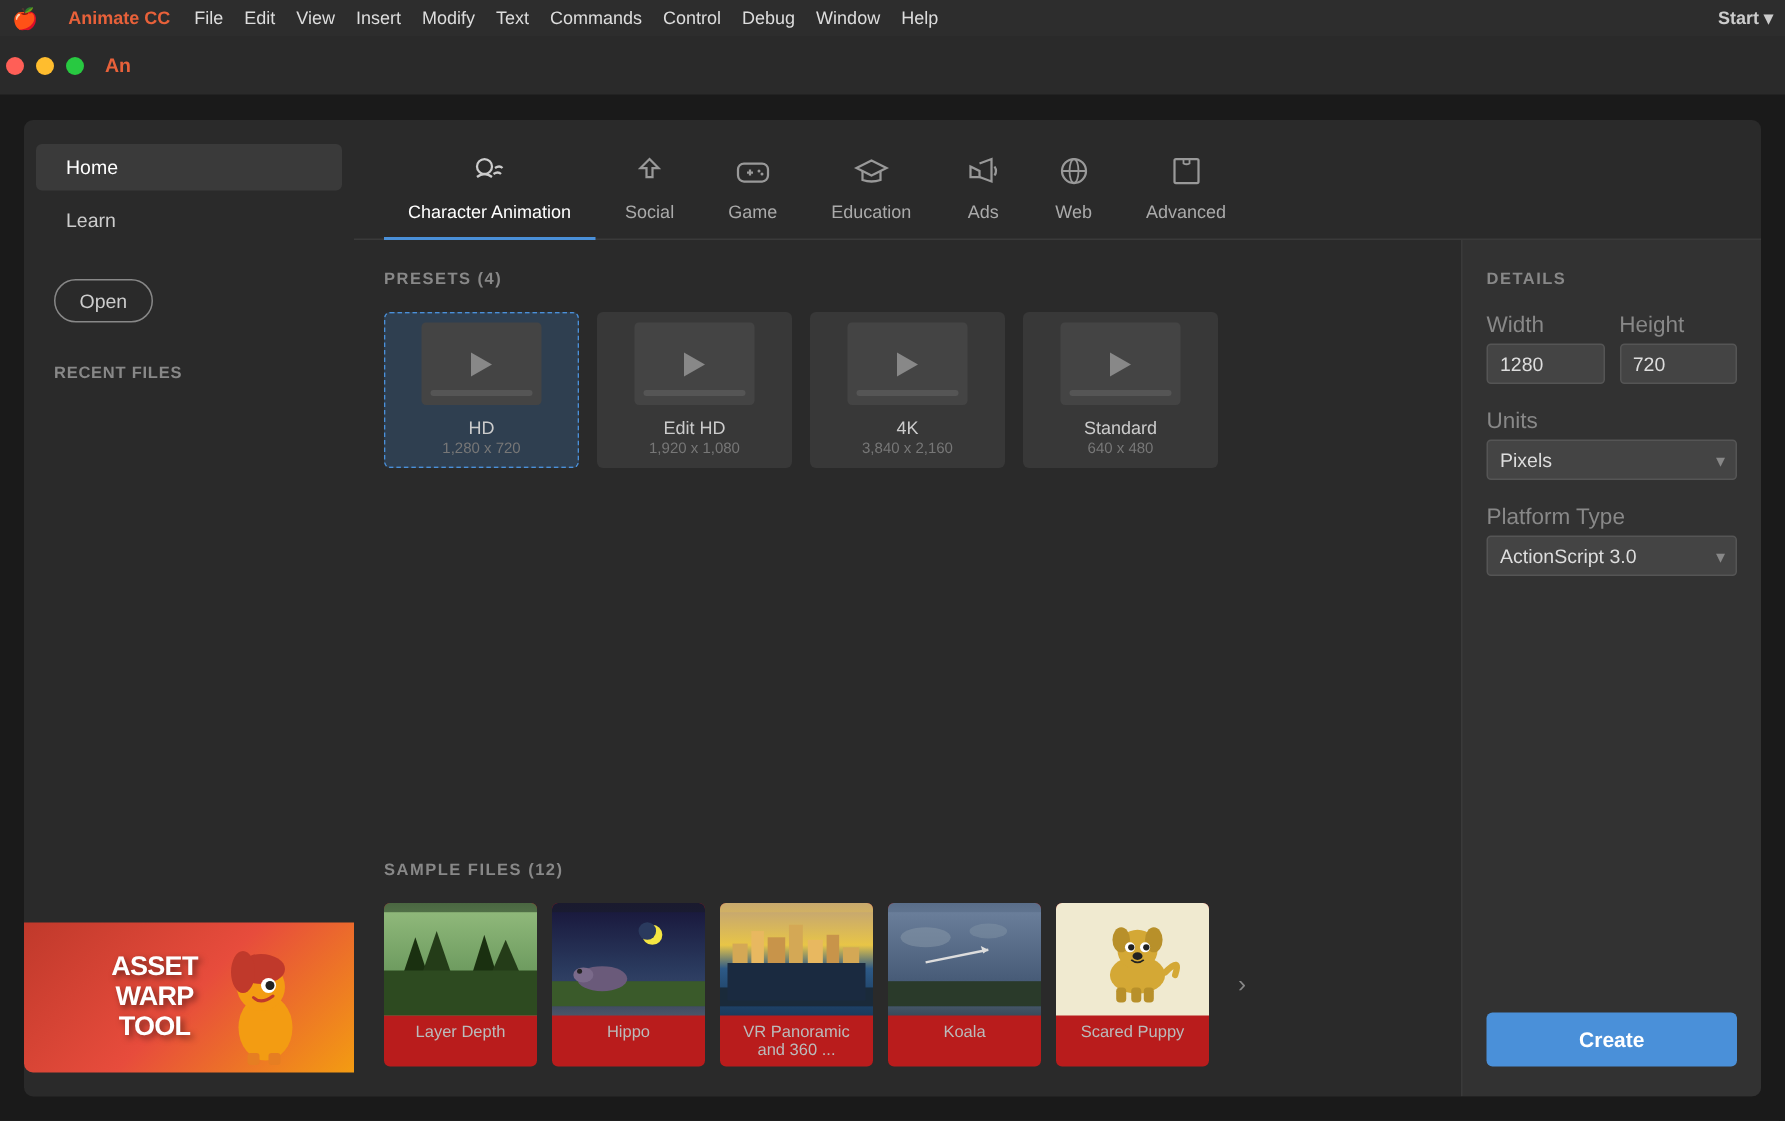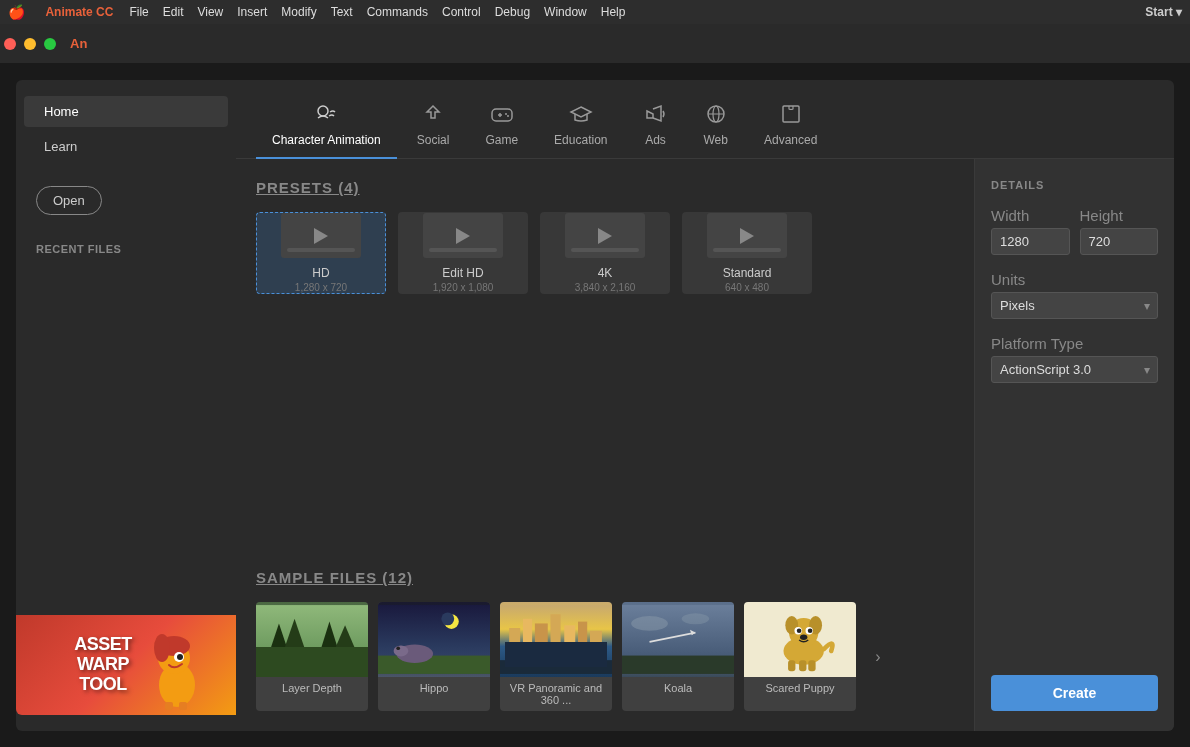--- a/index.html
+++ b/index.html
@@ -171,38 +171,37 @@
       overflow: hidden;
     }
 
     
     .presets-area {
       flex: 1;
       padding: 20px;
       overflow-y: auto;
     }
     .section-label {
-      font-size: 15px;
+      font-size: 11px;
       color: #888;
       letter-spacing: 1px;
       font-weight: 600;
       margin-bottom: 16px;
-      text-decoration: underline;
     }
 
     .presets-grid {
       display: flex;
       flex-wrap: wrap;
       gap: 12px;
       margin-bottom: 20px;
     }
 
     .preset-card {
       width: 130px;
-      height: 82px;
+      height: 104px;
       background: #383838;
       border-radius: 4px;
       display: flex;
       flex-direction: column;
       align-items: center;
       justify-content: center;
       cursor: pointer;
       gap: 8px;
       border: 1.5px solid transparent;
       transition: border-color 0.15s;
@@ -253,26 +252,26 @@
     .sample-section {
       padding: 0 20px 20px 20px;
     }
     .sample-files-row {
       display: flex;
       gap: 10px;
       align-items: stretch;
       position: relative;
     }
     .sample-card {
-      width: 112px;
+      width: 102px;
       flex-shrink: 0;
       cursor: pointer;
       border-radius: 4px;
       overflow: hidden;
-      background: #404040;
+      background: #b91c1c;
     }
     .sample-thumb {
       width: 100%;
       height: 75px;
       background: #555;
       display: flex;
       align-items: center;
       justify-content: center;
       overflow: hidden;
       position: relative;

